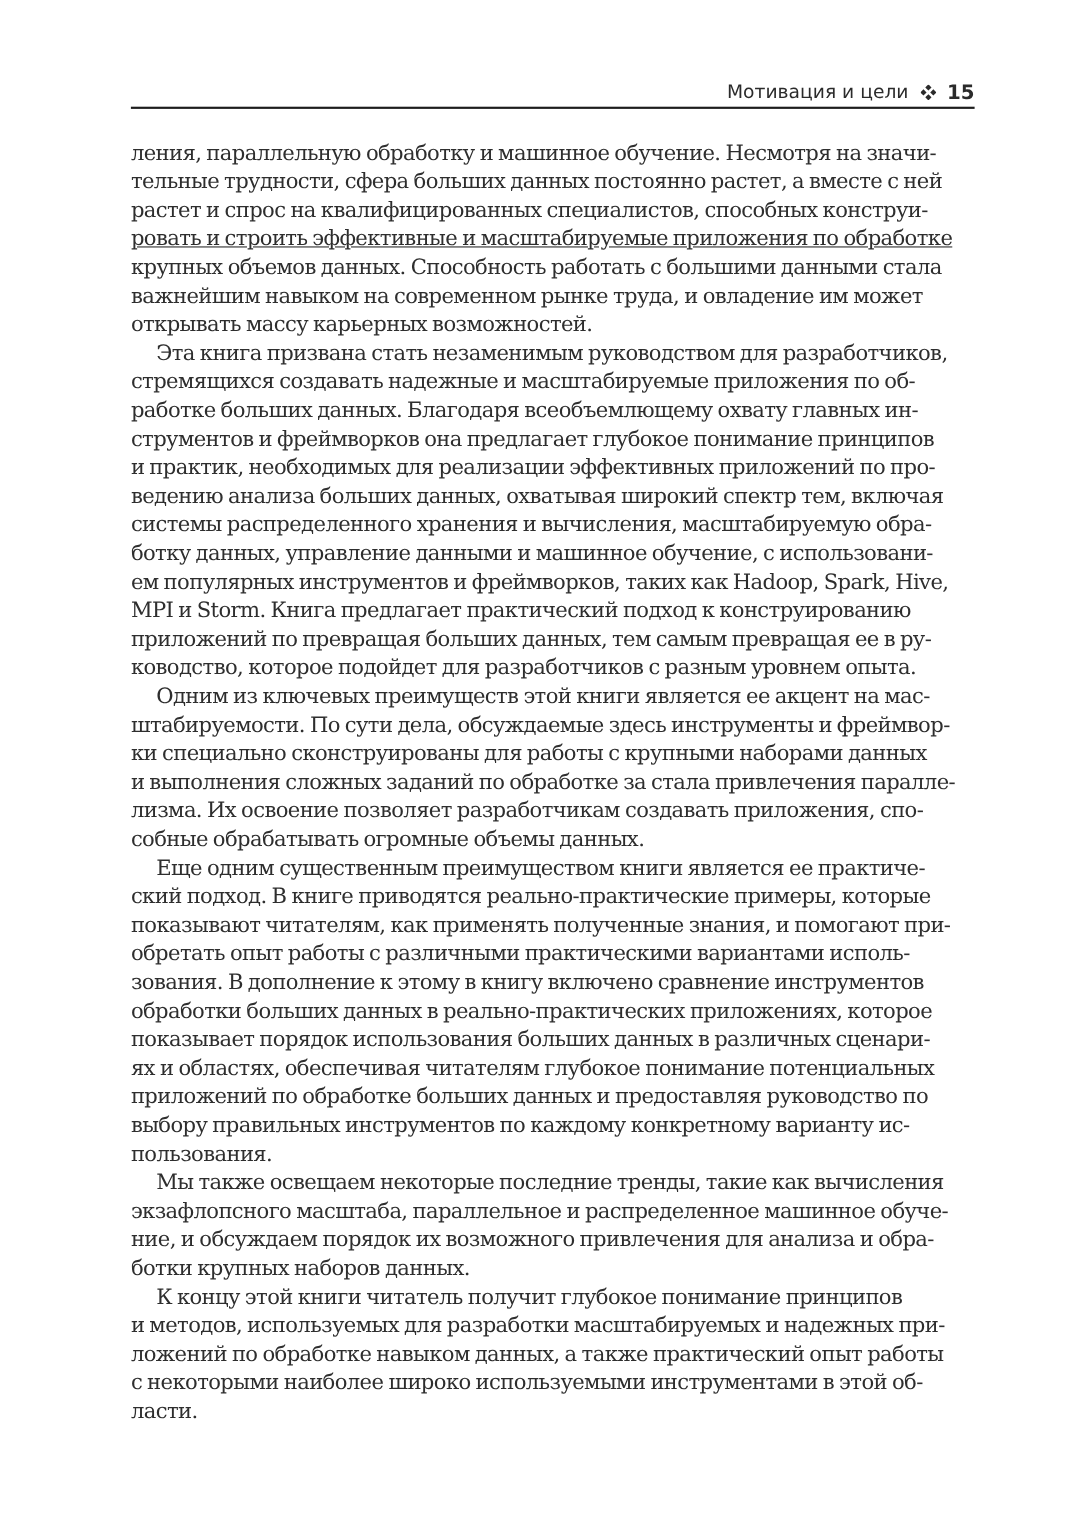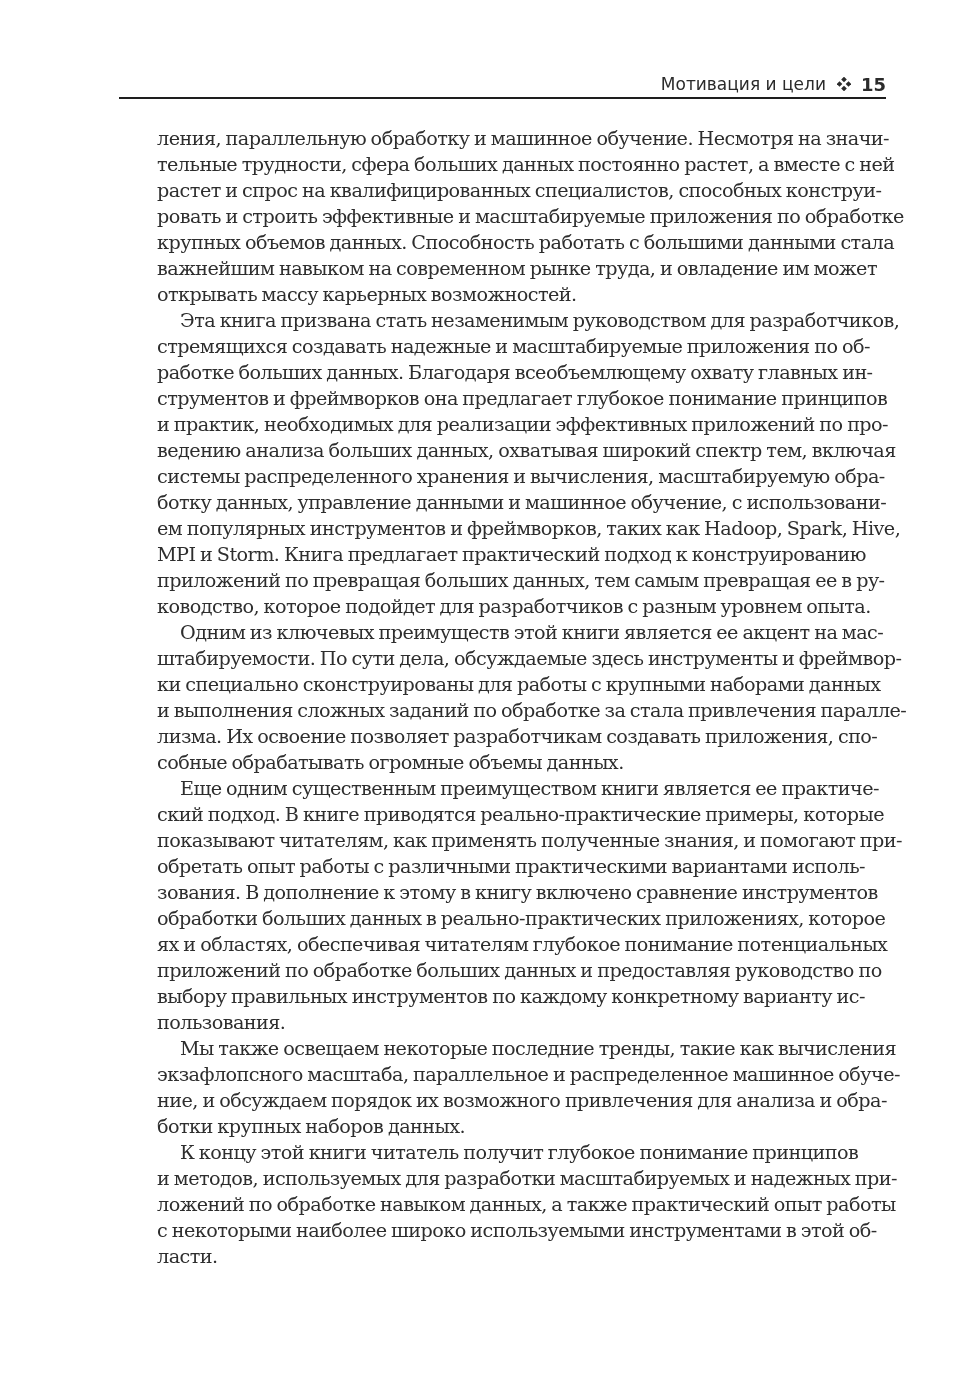--- a/index.html
+++ b/index.html
@@ -70,21 +70,20 @@
     }
     .line {
       height: 26px;
       line-height: 26px;
       text-align: justify;
       text-align-last: justify;
       white-space: nowrap;
       overflow: visible;
       letter-spacing: -0.55px;
       word-spacing: -1px;
-      margin-left: 38px;
     }
     .line.last {
       text-align-last: left;
     }
     .line.indent {
       text-indent: 23px;
     }
   </style>
 </head>
 <body>
@@ -102,21 +101,21 @@
     </span>
     <span class="num">15</span>
   </div>
   <div class="head-rule"></div>
 
   <div class="body-text" id="body-text">
       <div class="paragraph">
         <div class="line" style="white-space: nowrap; word-spacing: -1px; text-align-last: left; text-align: left;">ления, параллельную обработку и машинное обучение. Несмотря на значи-</div>
         <div class="line" style="white-space: nowrap; word-spacing: -1px; text-align-last: left; text-align: left;">тельные трудности, сфера больших данных постоянно растет, а вместе с ней</div>
         <div class="line" style="white-space: nowrap; word-spacing: -1px; text-align-last: left; text-align: left;">растет и спрос на квалифицированных специалистов, способных конструи-</div>
-        <div class="line" style="white-space: nowrap; word-spacing: -1px; text-align-last: left; text-align: right;">ровать и строить эффективные и масштабируемые приложения по обработке</div>
+        <div class="line" style="white-space: nowrap; word-spacing: -1px; text-align-last: left; text-align: right; text-decoration: underline;">ровать и строить эффективные и масштабируемые приложения по обработке</div>
         <div class="line" style="white-space: nowrap; word-spacing: -1px; text-align-last: left; text-align: left;">крупных объемов данных. Способность работать с большими данными стала</div>
         <div class="line" style="white-space: nowrap; word-spacing: -1px; text-align-last: left; text-align: left;">важнейшим навыком на современном рынке труда, и овладение им может</div>
         <div class="line last" style="white-space: nowrap;">открывать массу карьерных возможностей.</div>
       </div>
       <div class="paragraph">
         <div class="line indent" style="white-space: nowrap; word-spacing: -1px; text-align-last: left; text-align: left;">Эта книга призвана стать незаменимым руководством для разработчиков,</div>
         <div class="line" style="white-space: nowrap; word-spacing: -1px; text-align-last: left; text-align: left;">стремящихся создавать надежные и масштабируемые приложения по об-</div>
         <div class="line" style="white-space: nowrap; word-spacing: -1px; text-align-last: left; text-align: left;">работке больших данных. Благодаря всеобъемлющему охвату главных ин-</div>
         <div class="line" style="white-space: nowrap; word-spacing: -1px; text-align-last: left; text-align: left;">струментов и фреймворков она предлагает глубокое понимание принципов</div>
         <div class="line" style="white-space: nowrap; word-spacing: -1px; text-align-last: left; text-align: left;">и практик, необходимых для реализации эффективных приложений по про-</div>
@@ -136,20 +135,21 @@
         <div class="line" style="white-space: nowrap; word-spacing: -1px; text-align-last: left; text-align: left;">лизма. Их освоение позволяет разработчикам создавать приложения, спо-</div>
         <div class="line last" style="white-space: nowrap;">собные обрабатывать огромные объемы данных.</div>
       </div>
       <div class="paragraph">
         <div class="line indent" style="white-space: nowrap; word-spacing: -1px; text-align-last: left; text-align: left;">Еще одним существенным преимуществом книги является ее практиче-</div>
         <div class="line" style="white-space: nowrap; word-spacing: -1px; text-align-last: left; text-align: left;">ский подход. В книге приводятся реально-практические примеры, которые</div>
         <div class="line" style="white-space: nowrap; word-spacing: -1px; text-align-last: left; text-align: left;">показывают читателям, как применять полученные знания, и помогают при-</div>
         <div class="line" style="white-space: nowrap; word-spacing: -1px; text-align-last: left; text-align: left;">обретать опыт работы с различными практическими вариантами исполь-</div>
         <div class="line" style="white-space: nowrap; word-spacing: -1px; text-align-last: left; text-align: left;">зования. В дополнение к этому в книгу включено сравнение инструментов</div>
         <div class="line" style="white-space: nowrap; word-spacing: -1px; text-align-last: left; text-align: left;">обработки больших данных в реально-практических приложениях, которое</div>
+        <div class="line" style="white-space: nowrap; word-spacing: -1px; text-align-last: left; text-align: left;">показывает порядок использования больших данных в различных сценари-</div>
         <div class="line" style="white-space: nowrap; word-spacing: -1px; text-align-last: left; text-align: left;">ях и областях, обеспечивая читателям глубокое понимание потенциальных</div>
         <div class="line" style="white-space: nowrap; word-spacing: -1px; text-align-last: left; text-align: left;">приложений по обработке больших данных и предоставляя руководство по</div>
         <div class="line" style="white-space: nowrap; word-spacing: -1px; text-align-last: left; text-align: right;">выбору правильных инструментов по каждому конкретному варианту ис-</div>
         <div class="line last" style="white-space: nowrap;">пользования.</div>
       </div>
       <div class="paragraph">
         <div class="line indent" style="white-space: nowrap; word-spacing: -1px; text-align-last: left; text-align: left;">Мы также освещаем некоторые последние тренды, такие как вычисления</div>
         <div class="line" style="white-space: nowrap; word-spacing: -1px; text-align-last: left; text-align: left;">экзафлопсного масштаба, параллельное и распределенное машинное обуче-</div>
         <div class="line" style="white-space: nowrap; word-spacing: -1px; text-align-last: left; text-align: left;">ние, и обсуждаем порядок их возможного привлечения для анализа и обра-</div>
         <div class="line last" style="white-space: nowrap;">ботки крупных наборов данных.</div>

